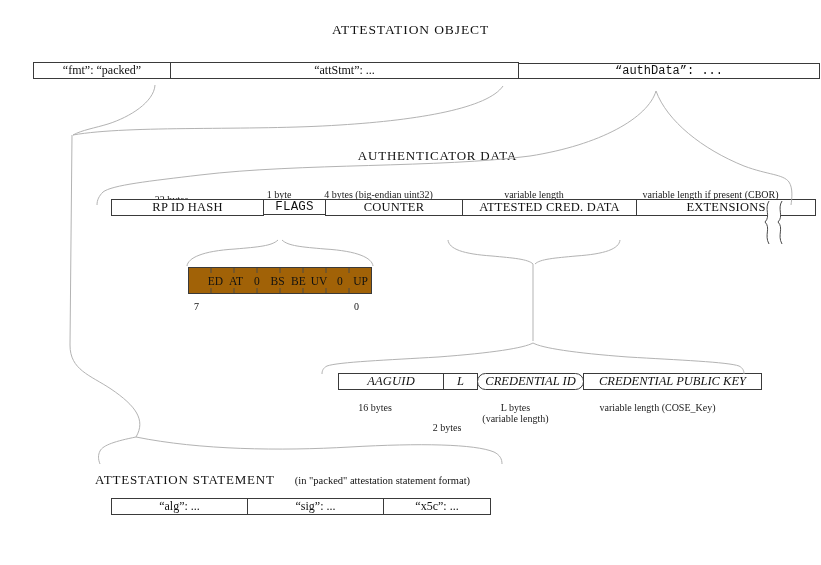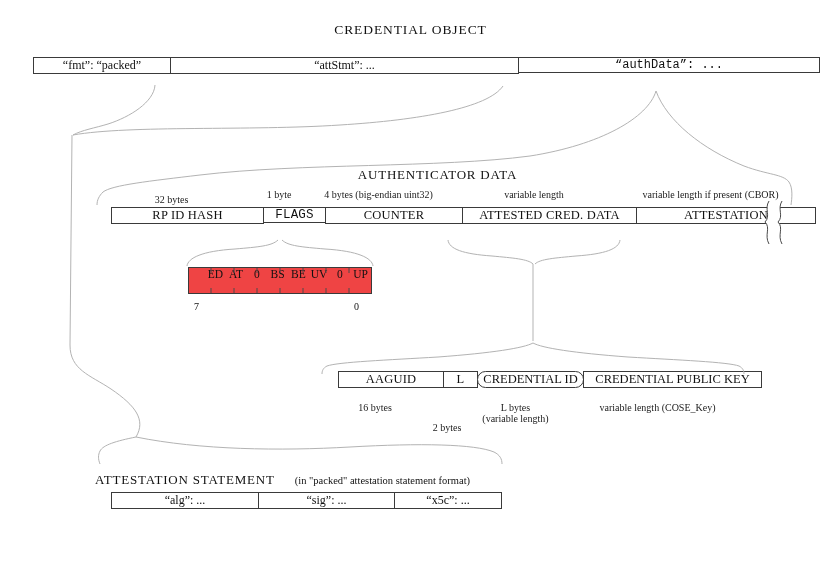--- a/index.html
+++ b/index.html
@@ -1,95 +1,95 @@
 <!DOCTYPE html>
 <html><head>
 <meta charset="utf-8">
 <style>
   html,body{margin:0;padding:0;background:#ffffff;}
   #stage{position:relative;width:821px;height:565px;background:#ffffff;overflow:hidden;
          font-family:"Liberation Serif","DejaVu Serif",serif;color:#111;}
   .abs{position:absolute;}
   .ctr{display:flex;align-items:center;justify-content:center;text-align:center;}
-  .row{display:flex;align-items:flex-start;padding-left:16px;}
+  .row{display:flex;align-items:center;padding-left:16px;}
   .cell{display:flex;align-items:center;justify-content:center;text-align:center;
         background:#fff;border:1px solid #3a3a3a;box-sizing:border-box;}
   .cell + .cell{margin-left:-1px;}
   .big-title{font-size:13.5px;letter-spacing:0.9px;}
   .sec-title{font-size:13px;letter-spacing:0.8px;}
   .box-label{font-size:12.5px;letter-spacing:0.2px;}
   .small-label{font-size:10px;color:#1a1a1a;}
   .tiny{font-size:10px;}
   .kv{font-size:12px;}
   .bitcell{flex:1;display:flex;align-items:center;justify-content:center;font-size:11.5px;}
   svg{position:absolute;left:0;top:0;z-index:5;pointer-events:none;}
   .note{font-size:10.5px;}
 </style>
 </head>
 <body>
 
 <div id="stage">
 
-  <div class="abs ctr big-title" style="left:0;top:22px;width:821px;height:16px;">CREDENTIAL OBJECT</div>
+  <div class="abs ctr big-title" style="left:0;top:22px;width:821px;height:16px;">ATTESTATION OBJECT</div>
 
   <div class="abs row" style="left:17px;top:57px;width:787px;height:27px;">
     <div class="cell kv" style="width:138px;">“fmt”: “packed”</div>
     <div class="cell kv" style="width:349px;">“attStmt”: ...</div>
     <div class="cell kv" style="width:302px;font-family:Liberation Mono, monospace;">“authData”: ...</div>
   </div>
 
-  <div class="abs ctr sec-title" style="left:95px;top:167px;width:685px;height:15px;">AUTHENTICATOR DATA</div>
+  <div class="abs ctr sec-title" style="left:95px;top:148px;width:685px;height:15px;">AUTHENTICATOR DATA</div>
 
   <div class="abs ctr small-label" style="left:95px;top:193px;width:153px;height:12px;">32 bytes</div>
   <div class="abs ctr small-label" style="left:248px;top:188px;width:62px;height:12px;">1 byte</div>
   <div class="abs ctr small-label" style="left:310px;top:188px;width:137px;height:12px;">4 bytes (big-endian uint32)</div>
   <div class="abs ctr small-label" style="left:447px;top:188px;width:174px;height:12px;">variable length</div>
   <div class="abs ctr small-label" style="left:621px;top:188px;width:179px;height:12px;">variable length if present (CBOR)</div>
 
-  <div class="abs row" style="left:95px;top:207px;width:705px;height:28px;">
+  <div class="abs row" style="left:95px;top:193px;width:705px;height:28px;">
     <div class="cell box-label" style="width:153px;">RP ID HASH</div>
     <div class="cell box-label" style="width:63px;font-family:Liberation Mono, monospace;">FLAGS</div>
     <div class="cell box-label" style="width:138px;">COUNTER</div>
     <div class="cell box-label" style="width:175px;">ATTESTED CRED. DATA</div>
-    <div class="cell box-label" style="width:180px;">ATTESTATION</div>
+    <div class="cell box-label" style="width:180px;">EXTENSIONS</div>
   </div>
 
-  <div class="abs row" style="left:188px;top:267px;width:184px;height:27px;background:#ef4444;border:1px solid #3a3a3a;box-sizing:border-box;">
+  <div class="abs row" style="left:188px;top:267px;width:184px;height:27px;background:#a16207;border:1px solid #3a3a3a;box-sizing:border-box;">
     <div class="bitcell">ED</div>
     <div class="bitcell">AT</div>
     <div class="bitcell">0</div>
     <div class="bitcell">BS</div>
     <div class="bitcell">BE</div>
     <div class="bitcell">UV</div>
     <div class="bitcell">0</div>
     <div class="bitcell">UP</div>
   </div>
   <div class="abs tiny" style="left:194px;top:301px;">7</div>
   <div class="abs tiny" style="left:354px;top:301px;">0</div>
 
-  <div class="abs row" style="left:322px;top:371px;width:424px;height:20px;">
+  <div class="abs row" style="left:322px;top:371px;width:424px;height:20px;font-style:italic;">
     <div class="cell box-label" style="width:106px;">AAGUID</div>
     <div class="cell box-label" style="width:35px;">L</div>
     <div class="cell box-label" style="width:107px;letter-spacing:0;border-radius:11px;">CREDENTIAL ID</div>
     <div class="cell box-label" style="width:179px;letter-spacing:0;">CREDENTIAL PUBLIC KEY</div>
   </div>
 
   <div class="abs ctr small-label" style="left:322px;top:402px;width:106px;height:11px;">16 bytes</div>
   <div class="abs ctr small-label" style="left:412px;top:402px;width:70px;height:11px;margin-top:20px;">2 bytes</div>
   <div class="abs ctr small-label" style="left:462px;top:402px;width:107px;height:11px;">L bytes</div>
   <div class="abs ctr small-label" style="left:462px;top:413px;width:107px;height:11px;">(variable length)</div>
   <div class="abs ctr small-label" style="left:568px;top:402px;width:179px;height:11px;">variable length (COSE_Key)</div>
 
   <div class="abs" style="left:95px;top:472px;display:flex;align-items:baseline;gap:20px;">
     <span class="sec-title">ATTESTATION STATEMENT</span>
     <span class="note">(in "packed" attestation statement format)</span>
   </div>
 
   <div class="abs row" style="left:95px;top:492px;width:407px;height:28px;">
-    <div class="cell kv" style="width:148px;">“alg”: ...</div>
+    <div class="cell kv" style="width:137px;">“alg”: ...</div>
     <div class="cell kv" style="width:137px;">“sig”: ...</div>
     <div class="cell kv" style="width:108px;">“x5c”: ...</div>
   </div>
 
   <svg width="821" height="565" viewBox="0 0 821 565">
     <g fill="none" stroke="#b3b3b3" stroke-width="1">
 
       <path d="M 155,85 C 154,102 130,117 108,124 C 95,128 82,130 73,135"></path>
       <path d="M 503,86 C 488,108 420,120 340,125 C 250,131 130,125 73,135"></path>
       <path d="M 72,135 L 70,345 C 70,370 90,375 111,389 C 136,406 146,420 136,437"></path>

